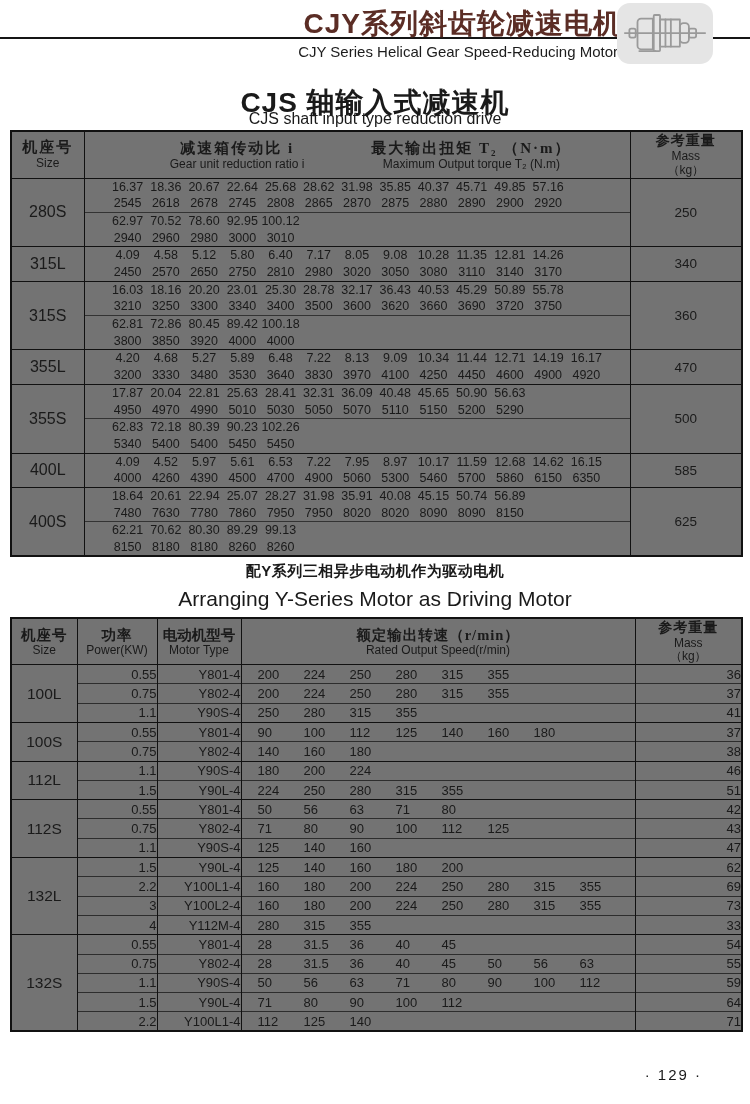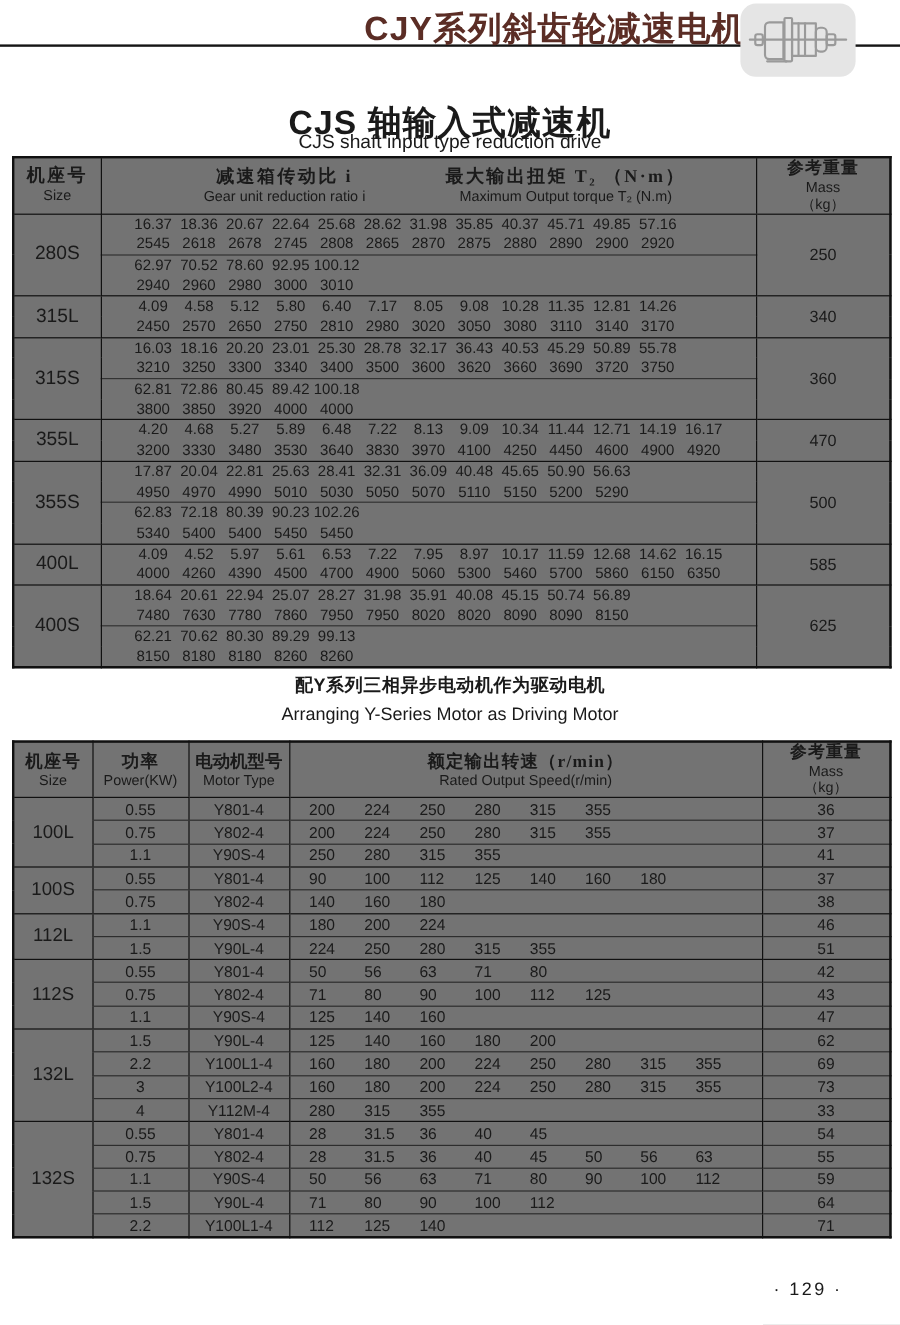--- a/index.html
+++ b/index.html
@@ -10,21 +10,21 @@
   .header-rule { position:absolute; top:37px; left:0; width:750px; height:2.4px; background:#151515; }
   .title-zh { position:absolute; top:5px; right:128px; font-size:28px; font-weight:bold; letter-spacing:1px; color:#5b2d25; white-space:nowrap; }
   .title-en { position:absolute; top:43px; right:132px; font-size:15px; color:#1c1c1c; white-space:nowrap; }
   .icon-box { position:absolute; top:3px; left:617px; width:96px; height:61px; background:#e5e5e5; border-radius:13px; display:flex; align-items:center; justify-content:center; }
 
   
   .sec { position:absolute; left:0; width:750px; text-align:center; white-space:nowrap; }
   .sec1-zh { top:84px; font-size:28px; font-weight:bold; letter-spacing:1px; }
   .sec1-en { top:110px; font-size:16px; }
   .sec2-zh { top:562px; font-size:15px; font-weight:bold; letter-spacing:0.5px; }
-  .sec2-en { top:587px; font-size:15px; }
+  .sec2-en { top:587px; font-size:21px; }
 
   
   table { border-collapse:collapse; table-layout:fixed; position:absolute; left:10px; width:731px; background:#737373; }
   .t1 { top:130px; }
   .t2 { top:617px; }
   table { border:2.2px solid #111; }
   th, td { vertical-align:middle; }
   thead th { border-bottom:1.6px solid #111; font-weight:normal; }
   .hz { font-family:"Liberation Serif","DejaVu Serif",serif; font-weight:bold; font-size:15px; letter-spacing:2px; line-height:1.25; }
   .he { font-size:12px; line-height:1.15; letter-spacing:0; }
@@ -46,33 +46,34 @@
   .t1 tr.group-start td { border-top:1.7px solid #111; }
   .t1 td.pair-sep { border-top:1.5px solid #333; }
 
   
   .t2 thead th { height:46px; text-align:center; }
   .t2 th, .t2 td { border-left:1.4px solid #111; }
   .t2 .hz { letter-spacing:1px; font-size:14.5px; }
   .t2 tbody td { height:19.3px; border-top:1px solid #2d2d2d; font-size:13px; }
   .t2 tr.group-start td { border-top:1.8px solid #111; }
   .t2 .size-cell { text-align:center; font-size:15.5px; }
-  .t2 .power-cell, .t2 .motor-cell, .t2 .mass2-cell { text-align:center; }
+  .t2 .power-cell, .t2 .motor-cell, .t2 .mass2-cell { text-align:right; }
   .t2 .speed-cell { text-align:left; padding-left:16px; }
   .t2 .speed-cell span { display:inline-block; width:46px; white-space:nowrap; }
 
   .footer { position:absolute; top:1066px; right:48px; font-size:15px; letter-spacing:2px; }
 </style>
 </head>
 <body>
 
 <div class="page">
 
   <div class="header-rule"></div>
   <div class="title-zh">CJY系列斜齿轮减速电机</div>
+  <div class="title-en">CJY  Series Helical Gear Speed-Reducing Motor</div>
   <div class="icon-box">
     <svg width="88" height="55" viewBox="0 0 95 61">
       <g fill="none" stroke="#9a9a9a" stroke-width="2" stroke-linecap="round" stroke-linejoin="round">
         <line x1="3" y1="30" x2="92" y2="30"></line>
         <rect x="8" y="25" width="7" height="10" rx="2"></rect>
         <path d="M17 44 V 18 a4 4 0 0 1 4 -4 h 13 v 34 h -13 a4 4 0 0 1 -4 -4 z"></path>
         <path d="M19 50 h 18"></path>
         <rect x="35" y="10" width="7" height="40" rx="1"></rect>
         <rect x="42" y="15" width="22" height="30"></rect>
         <line x1="48" y1="15" x2="48" y2="45"></line>

